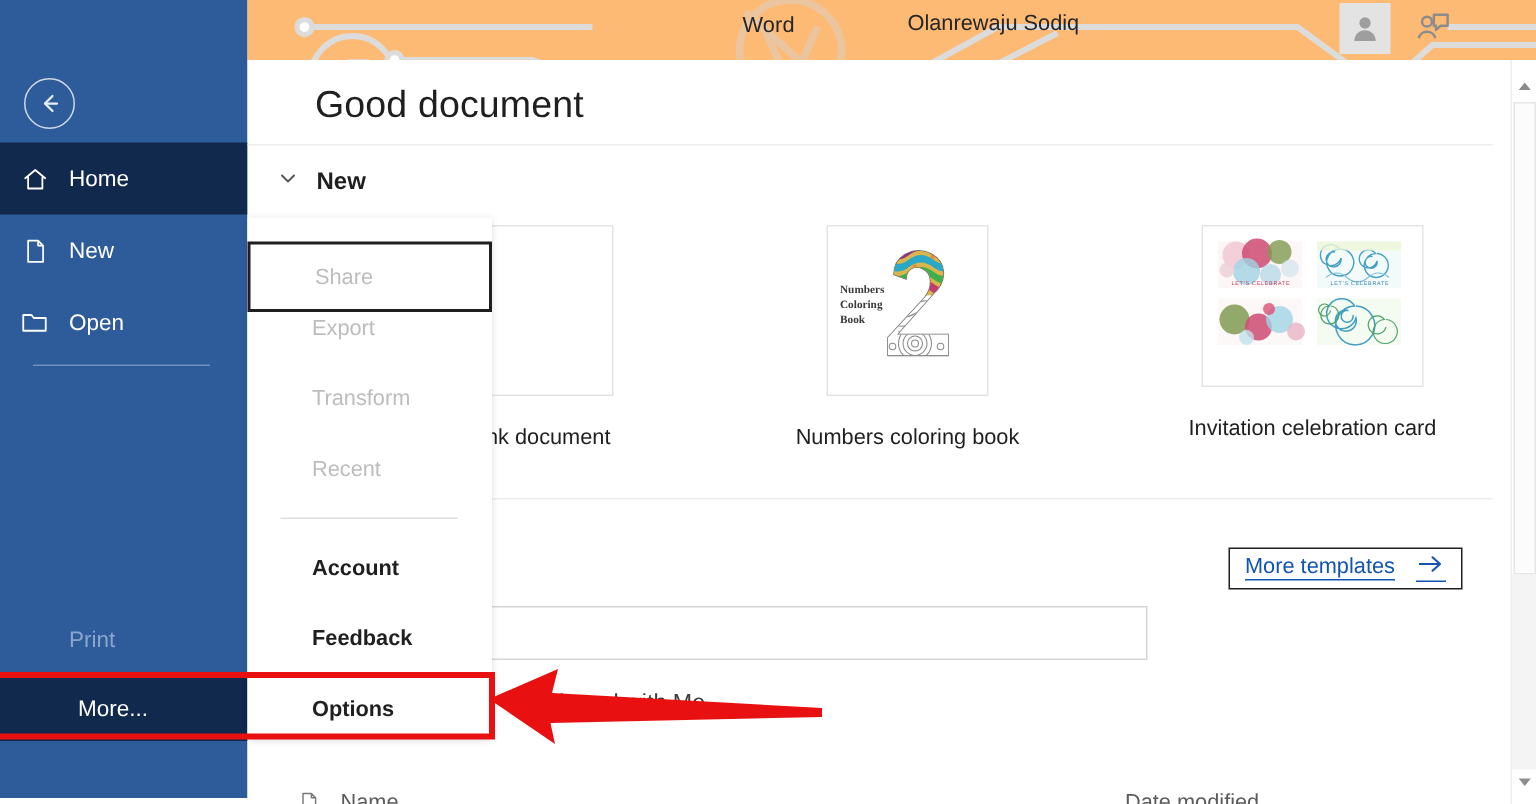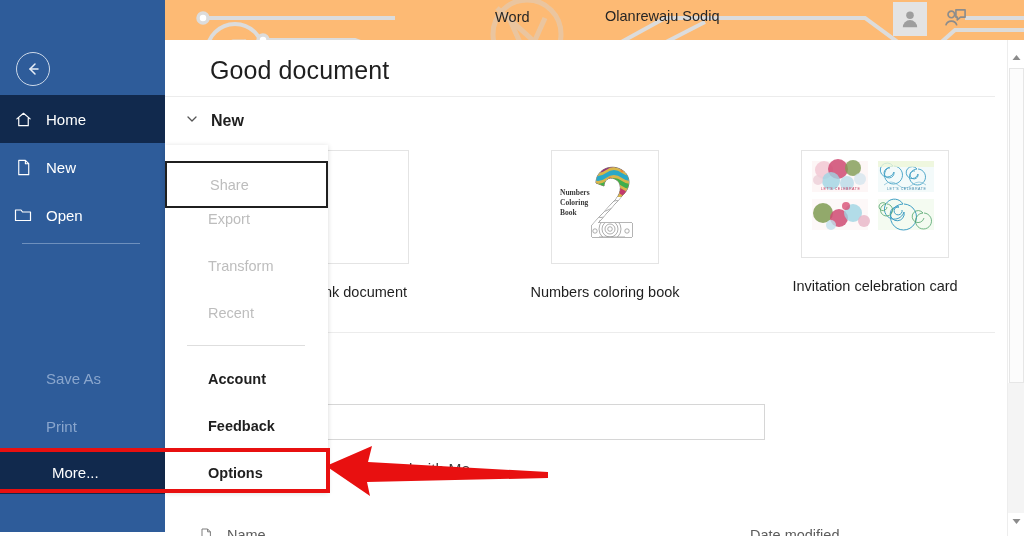--- a/index.html
+++ b/index.html
@@ -270,23 +270,20 @@
       <span class="nav-ico">
         <svg width="20" height="20" viewBox="0 0 20 20">
           <path d="M2.5 15.5 V5 H8 L9.5 7 H17.5 V15.5 Z" fill="none" stroke="#ffffff" stroke-width="1.2" stroke-linejoin="round"></path>
         </svg>
       </span>
       <span>Open</span>
     </div>
 
     <div class="nav-sep" style="top:243px;"></div>
 
-    <div class="nav-item dim" style="top:354px; padding-left:46px;">
-      <span>Save As</span>
-    </div>
     <div class="nav-item dim" style="top:402px; padding-left:46px;">
       <span>Print</span>
     </div>
     <div class="nav-item sel" style="top:450px; height:44px; padding-left:52px;">
       <span>More...</span>
     </div>
   </div>
 
   <div class="content">
 
@@ -405,20 +402,29 @@
               </g>
             </g>
           </svg>
         </div>
         <div class="tpl-label">Invitation celebration card</div>
       </div>
     </div>
 
     <div class="hr-mid"></div>
 
+    <div class="more-templates">
+      <span>More templates</span>
+      <span>
+        <svg width="20" height="14" viewBox="0 0 20 14">
+          <line x1="2" y1="7" x2="16" y2="7" stroke="#1254b0" stroke-width="1.4"></line>
+          <path d="M11 2.5 L16 7 L11 11.5" fill="none" stroke="#1254b0" stroke-width="1.4" stroke-linecap="round" stroke-linejoin="round"></path>
+        </svg>
+      </span>
+    </div>
 
     <div class="searchbox">
       <span class="sb-text">Search</span>
     </div>
 
     <div class="doctabs">
       <div class="doctab active">
         <span>Recent</span>
       </div>
       <div class="doctab">

